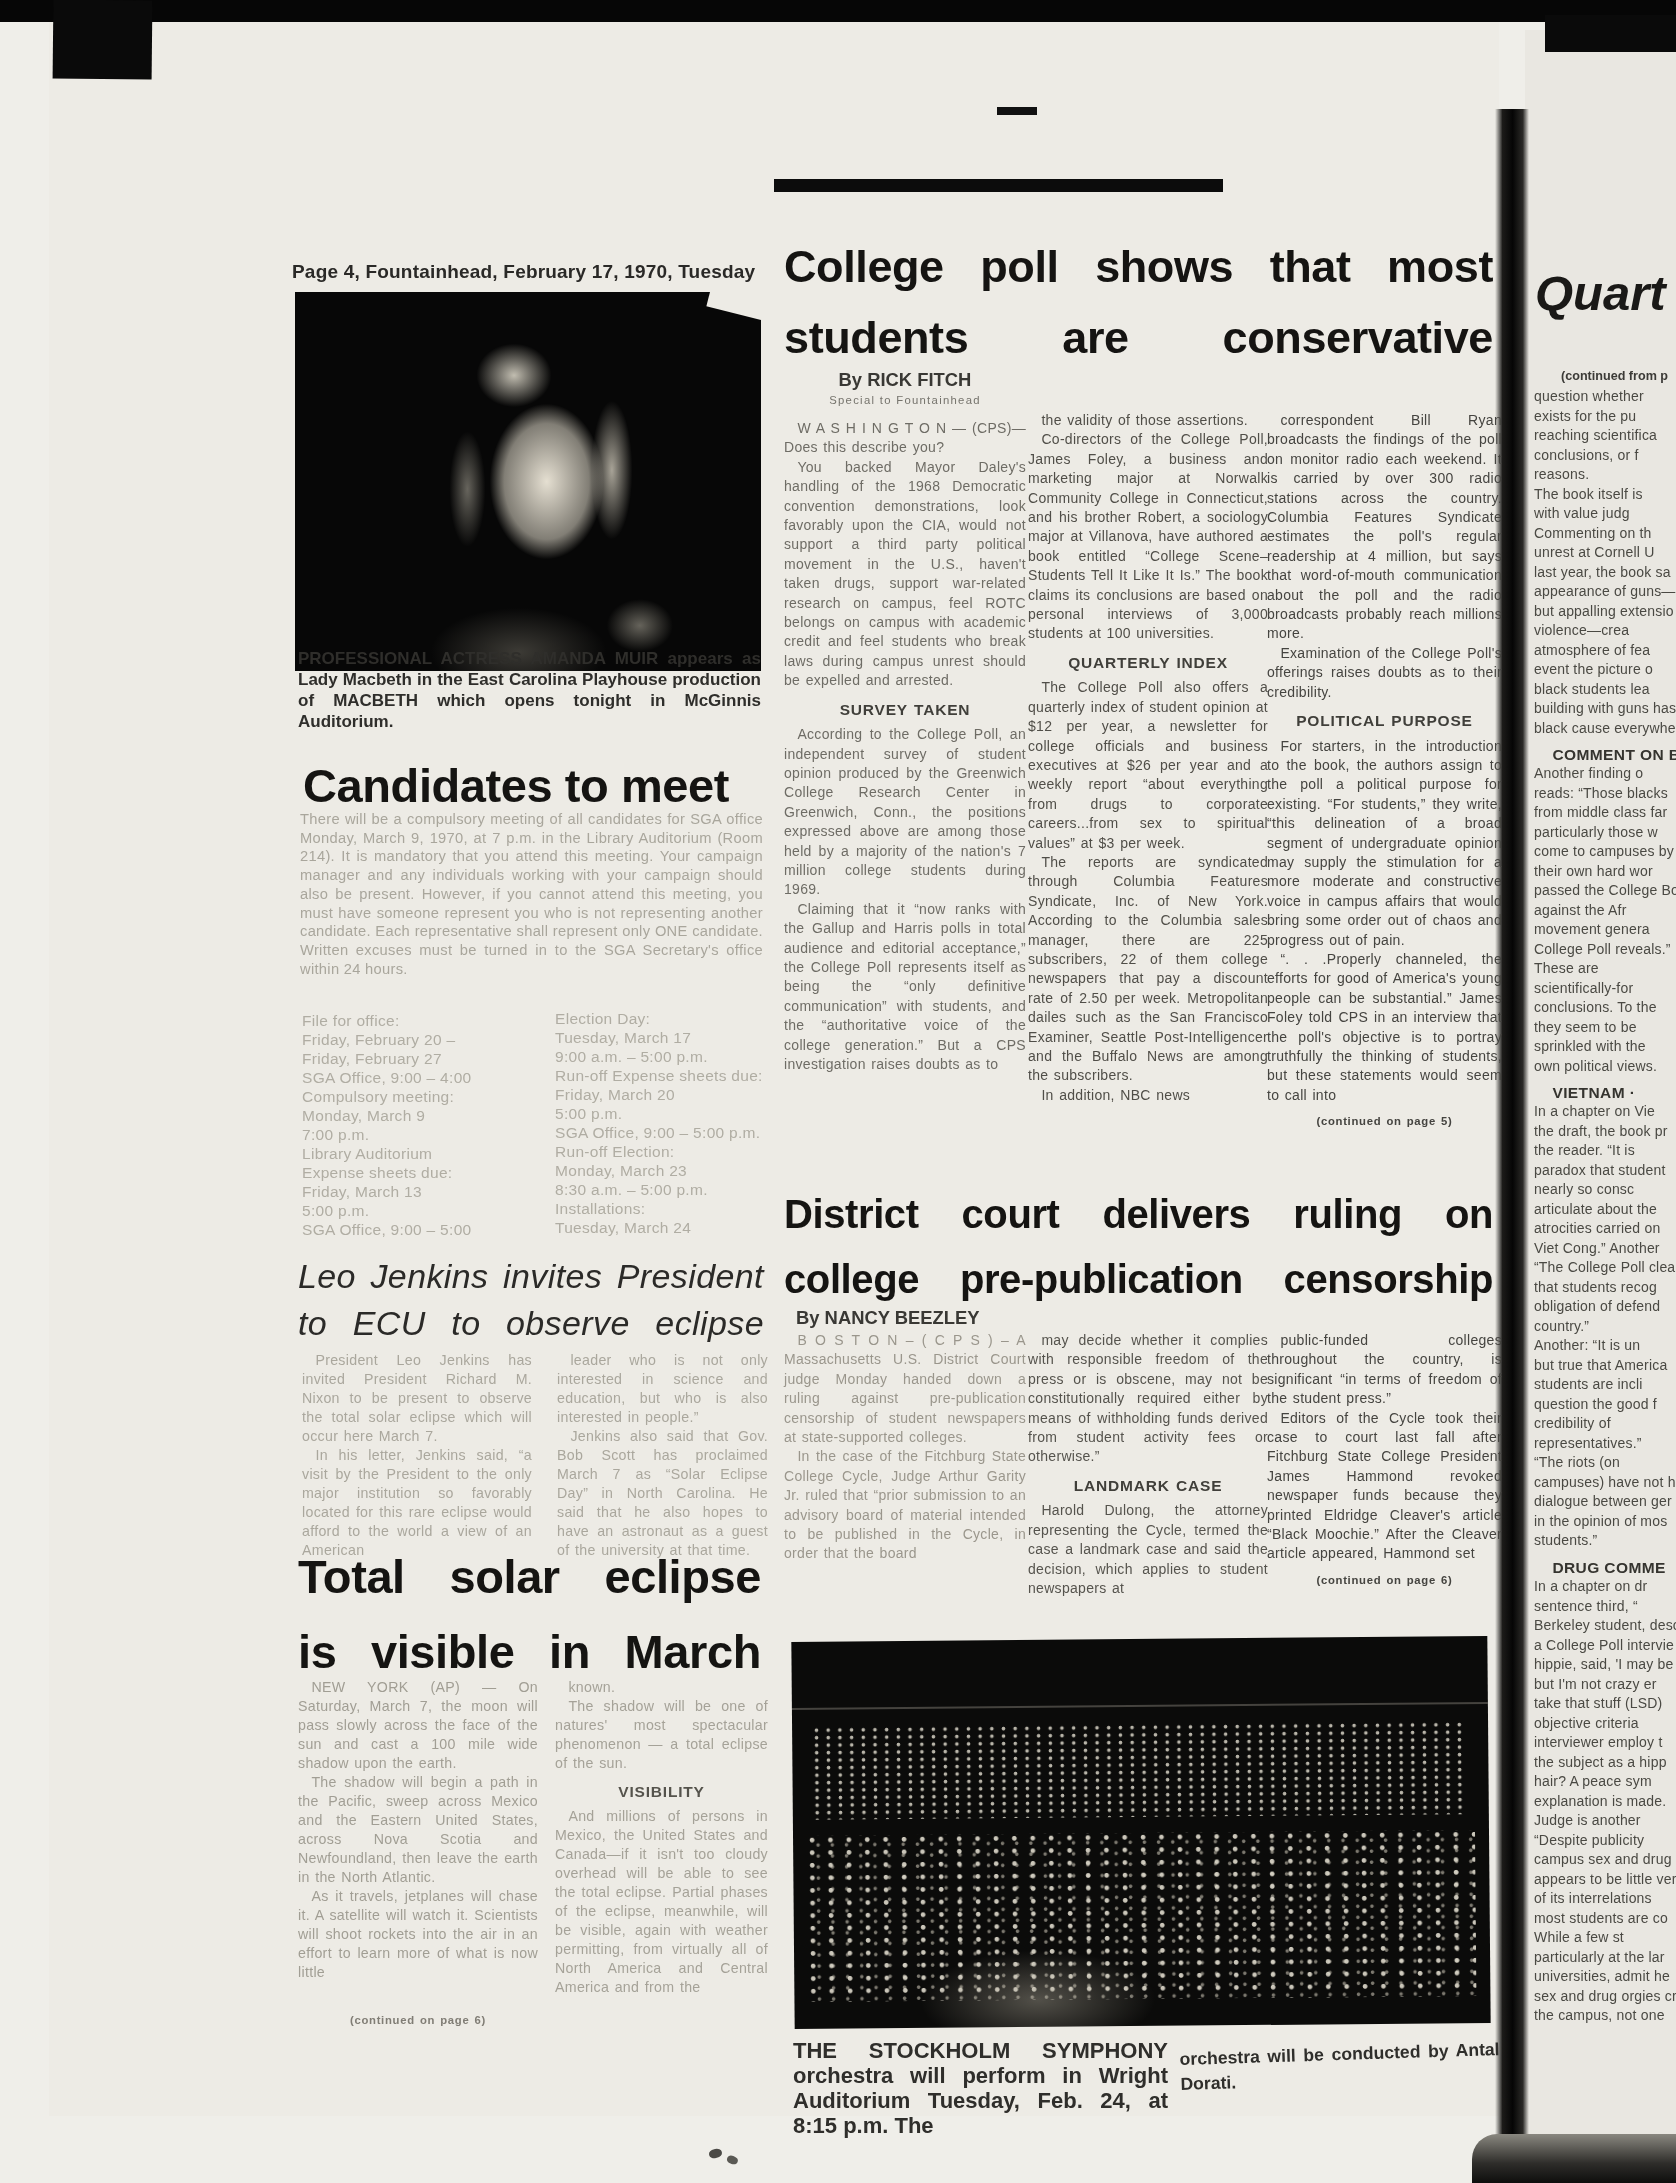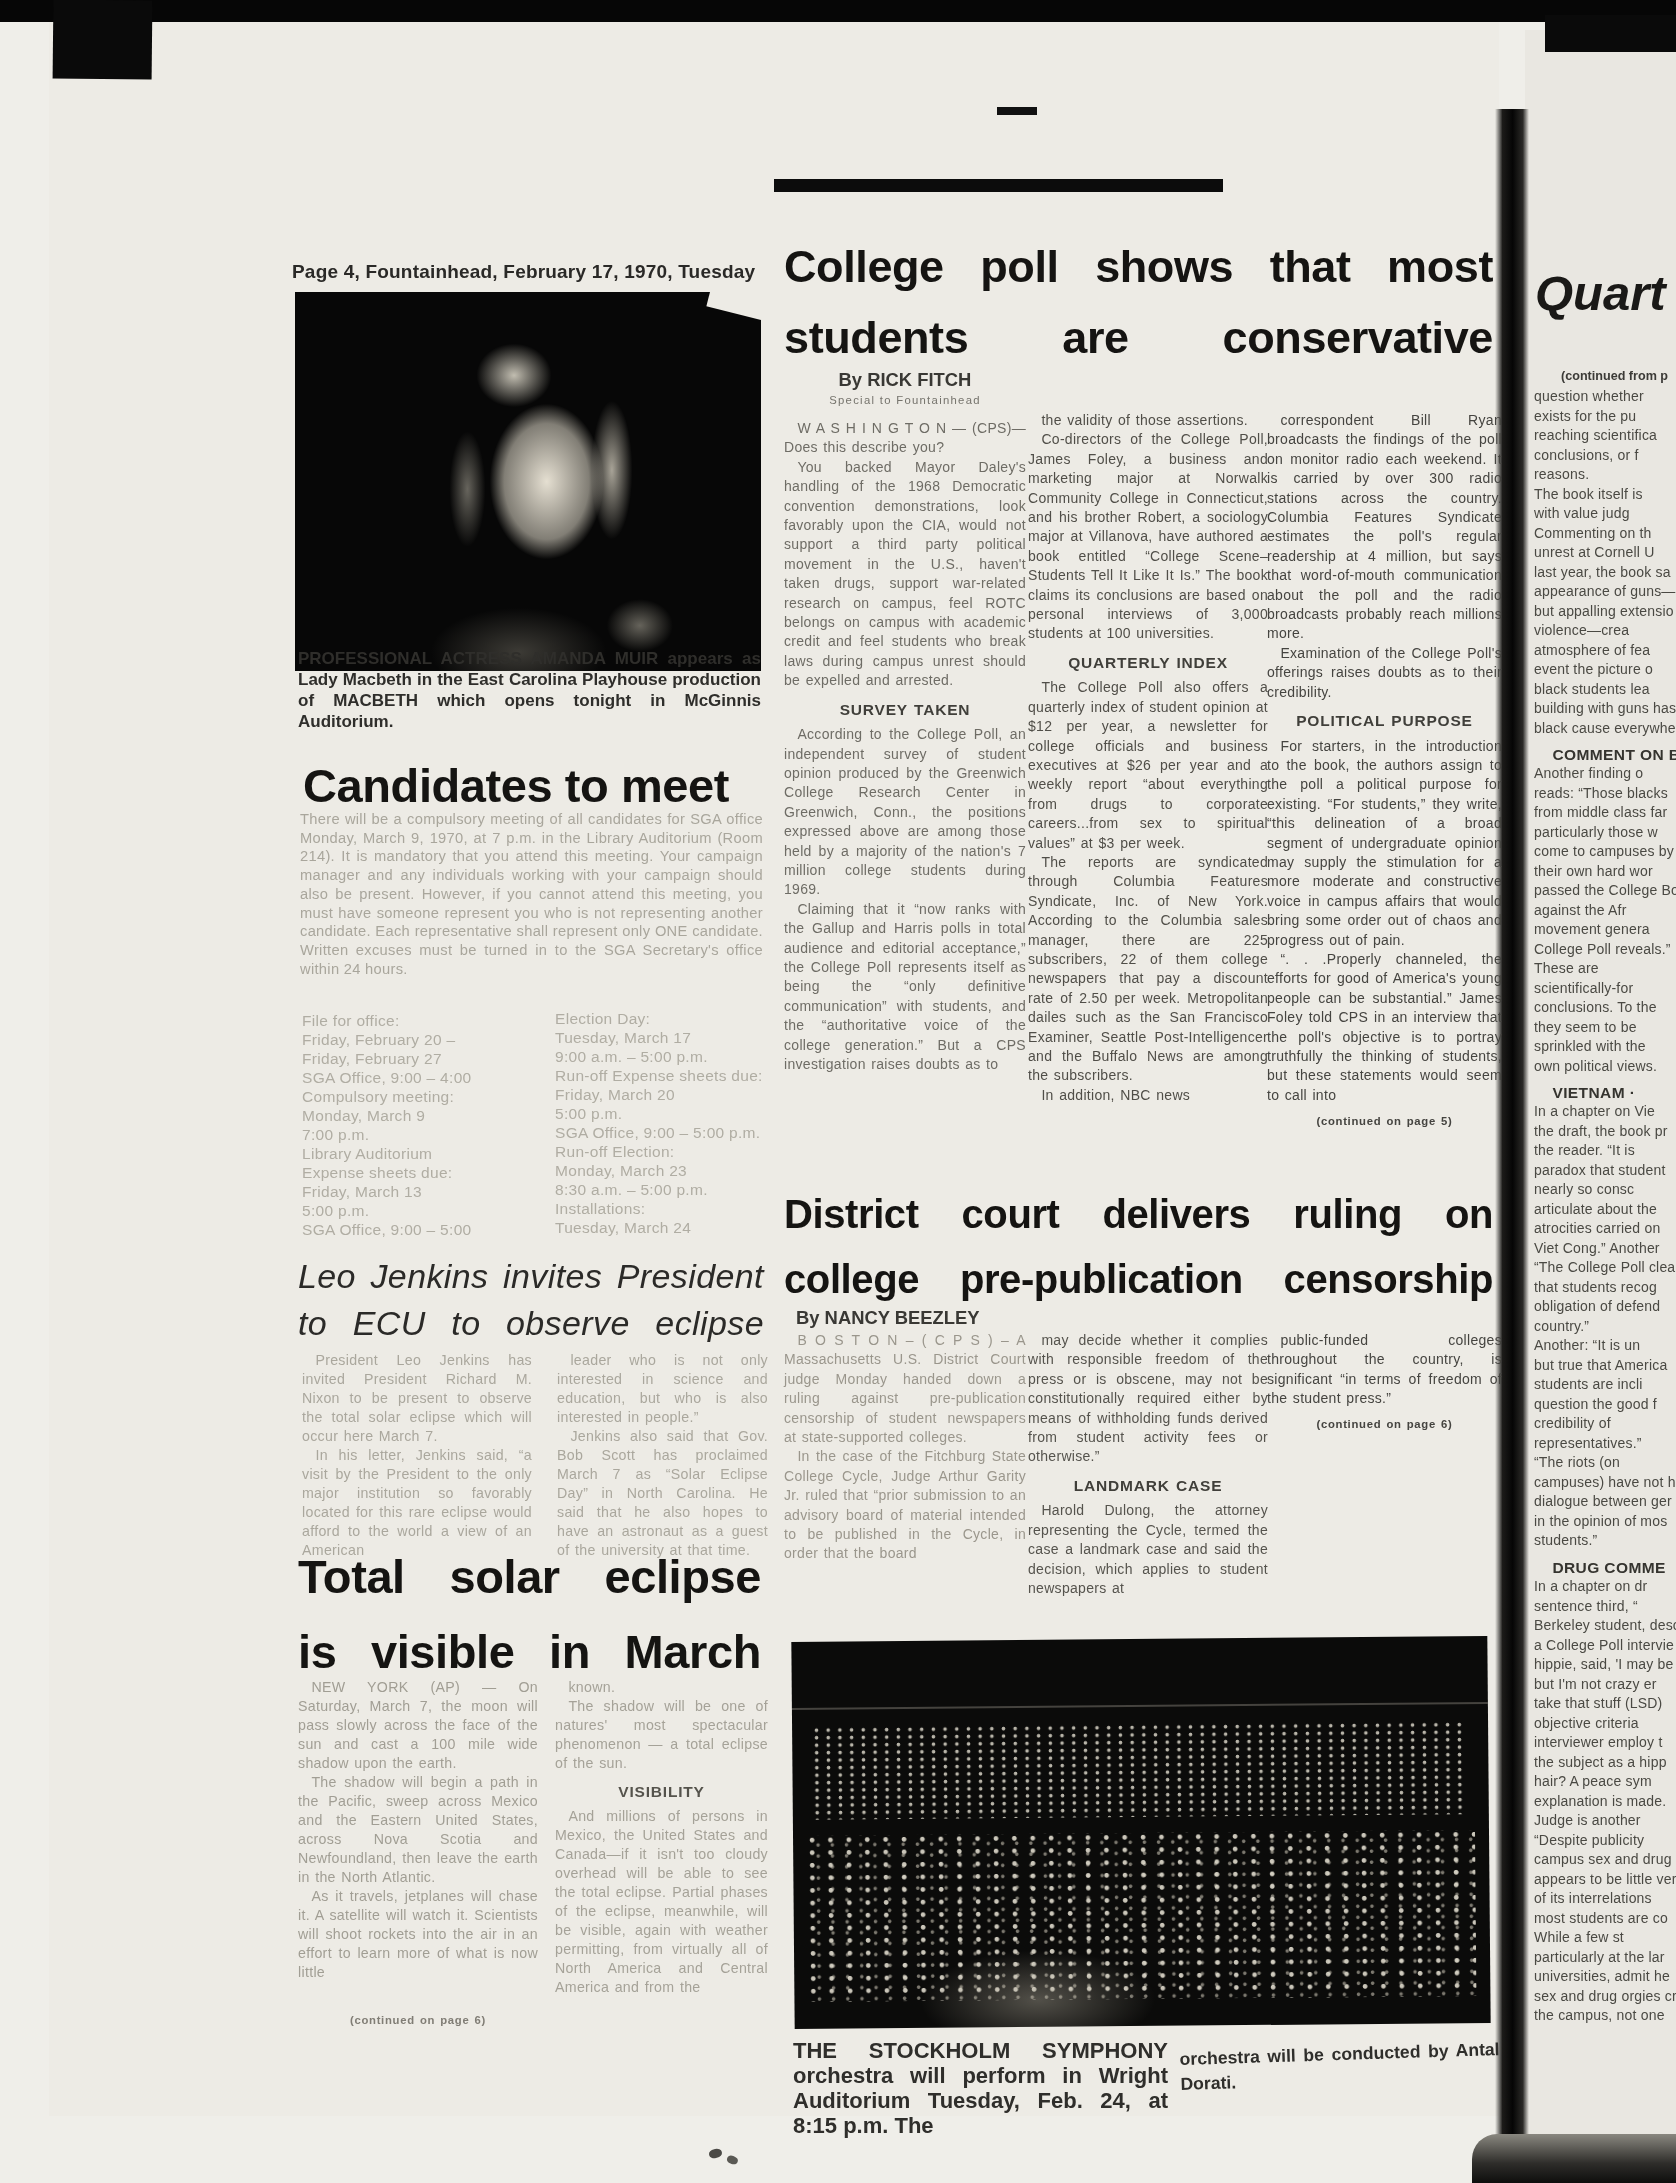--- a/index.html
+++ b/index.html
@@ -270,20 +270,21 @@
       <div class="li">B O S T O N – ( C P S ) – A Massachusetts U.S. District Court judge Monday handed down a ruling against pre-publication censorship of student newspapers at state-supported colleges.</div>
       <div class="li">In the case of the Fitchburg State College Cycle, Judge Arthur Garity Jr. ruled that “prior submission to an advisory board of material intended to be published in the Cycle, in order that the board</div>
     </div>
   <div class="abs col dist-c2">
       <div class="li">may decide whether it complies with responsible freedom of the press or is obscene, may not be constitutionally required either by means of withholding funds derived from student activity fees or otherwise.”</div>
       <div class="li h">LANDMARK CASE</div>
       <div class="li">Harold Dulong, the attorney representing the Cycle, termed the case a landmark case and said the decision, which applies to student newspapers at</div>
     </div>
   <div class="abs col dist-c3">
       <div class="li">public-funded colleges throughout the country, is significant “in terms of freedom of the student press.”</div>
+      <div class="li">Editors of the Cycle took their case to court last fall after Fitchburg State College President James Hammond revoked newspaper funds because they printed Eldridge Cleaver's article “Black Moochie.” After the Cleaver article appeared, Hammond set</div>
       <div class="li cont">(continued on page 6)</div>
     </div>
 
   <div class="abs photo-orch">
     <div class="orch-rail"></div>
     <div class="orch-dots-a"></div>
     <div class="orch-dots-b"></div>
     <div class="orch-glow"></div>
   </div>
   <div class="abs cap cap-sym-l">THE STOCKHOLM SYMPHONY orchestra will perform in Wright Auditorium Tuesday, Feb. 24, at 8:15 p.m. The</div>

